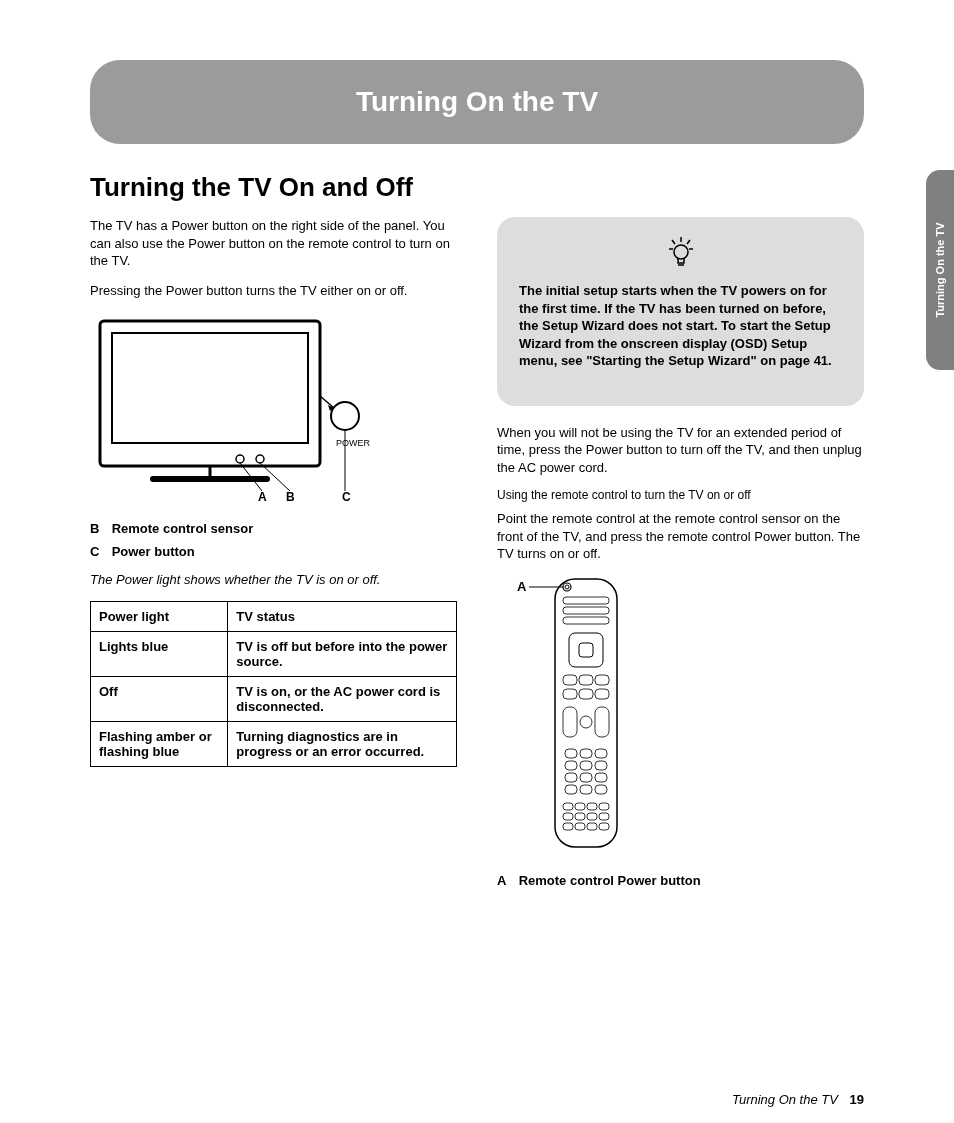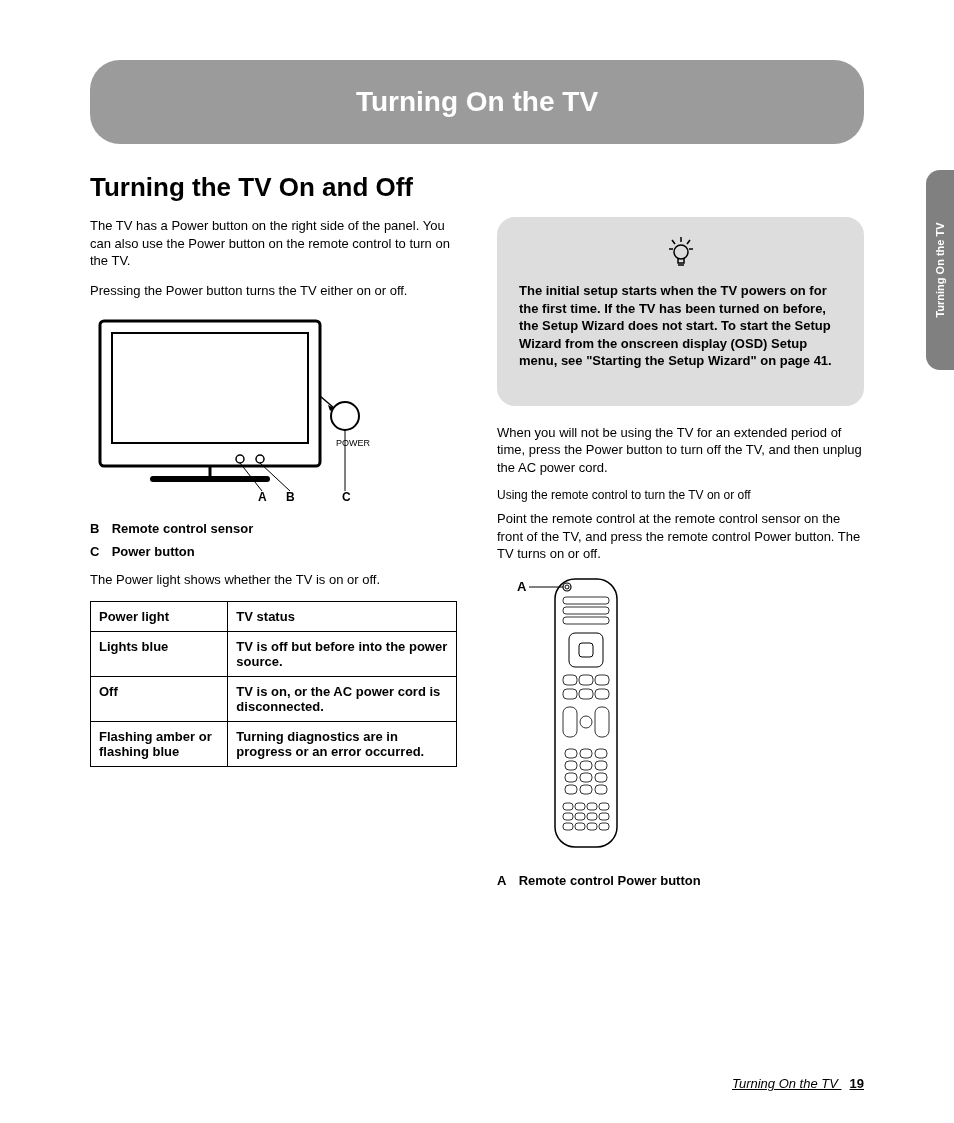--- a/index.html
+++ b/index.html
@@ -109,24 +109,23 @@
     justify-content: center;
   }
   .side-tab span {
     transform: rotate(-90deg);
     white-space: nowrap;
     font-size: 11px;
     font-weight: bold;
   }
   .footer {
     position: absolute;
-    bottom: 32px;
+    bottom: 16px;
     right: 90px;
     font-size: 13px;
-    text-decoration: underline;
   }
   .footer .ftitle {
     font-style: italic;
   }
   .footer .pnum {
     font-weight: bold;
     margin-left: 8px;
   }
   .remote-fig {
     margin: 10px 0 14px 0;
@@ -182,21 +181,21 @@
 
       <div class="legend">
         <span class="key">B</span>
         <span>Remote control sensor</span>
       </div>
       <div class="legend">
         <span class="key">C</span>
         <span>Power button</span>
       </div>
 
-      <p style="margin-top:12px;">The Power light shows whether the TV is on or off.</p>
+      <p style="margin-top:12px;font-style:italic;">The Power light shows whether the TV is on or off.</p>
 
       <table class="status">
         <tbody>
             <tr>
           <th>Power light</th>
           <th>TV status</th>
         </tr>
         <tr>
           <td>Lights blue</td>
           <td>TV is off but before into the power source.</td>

